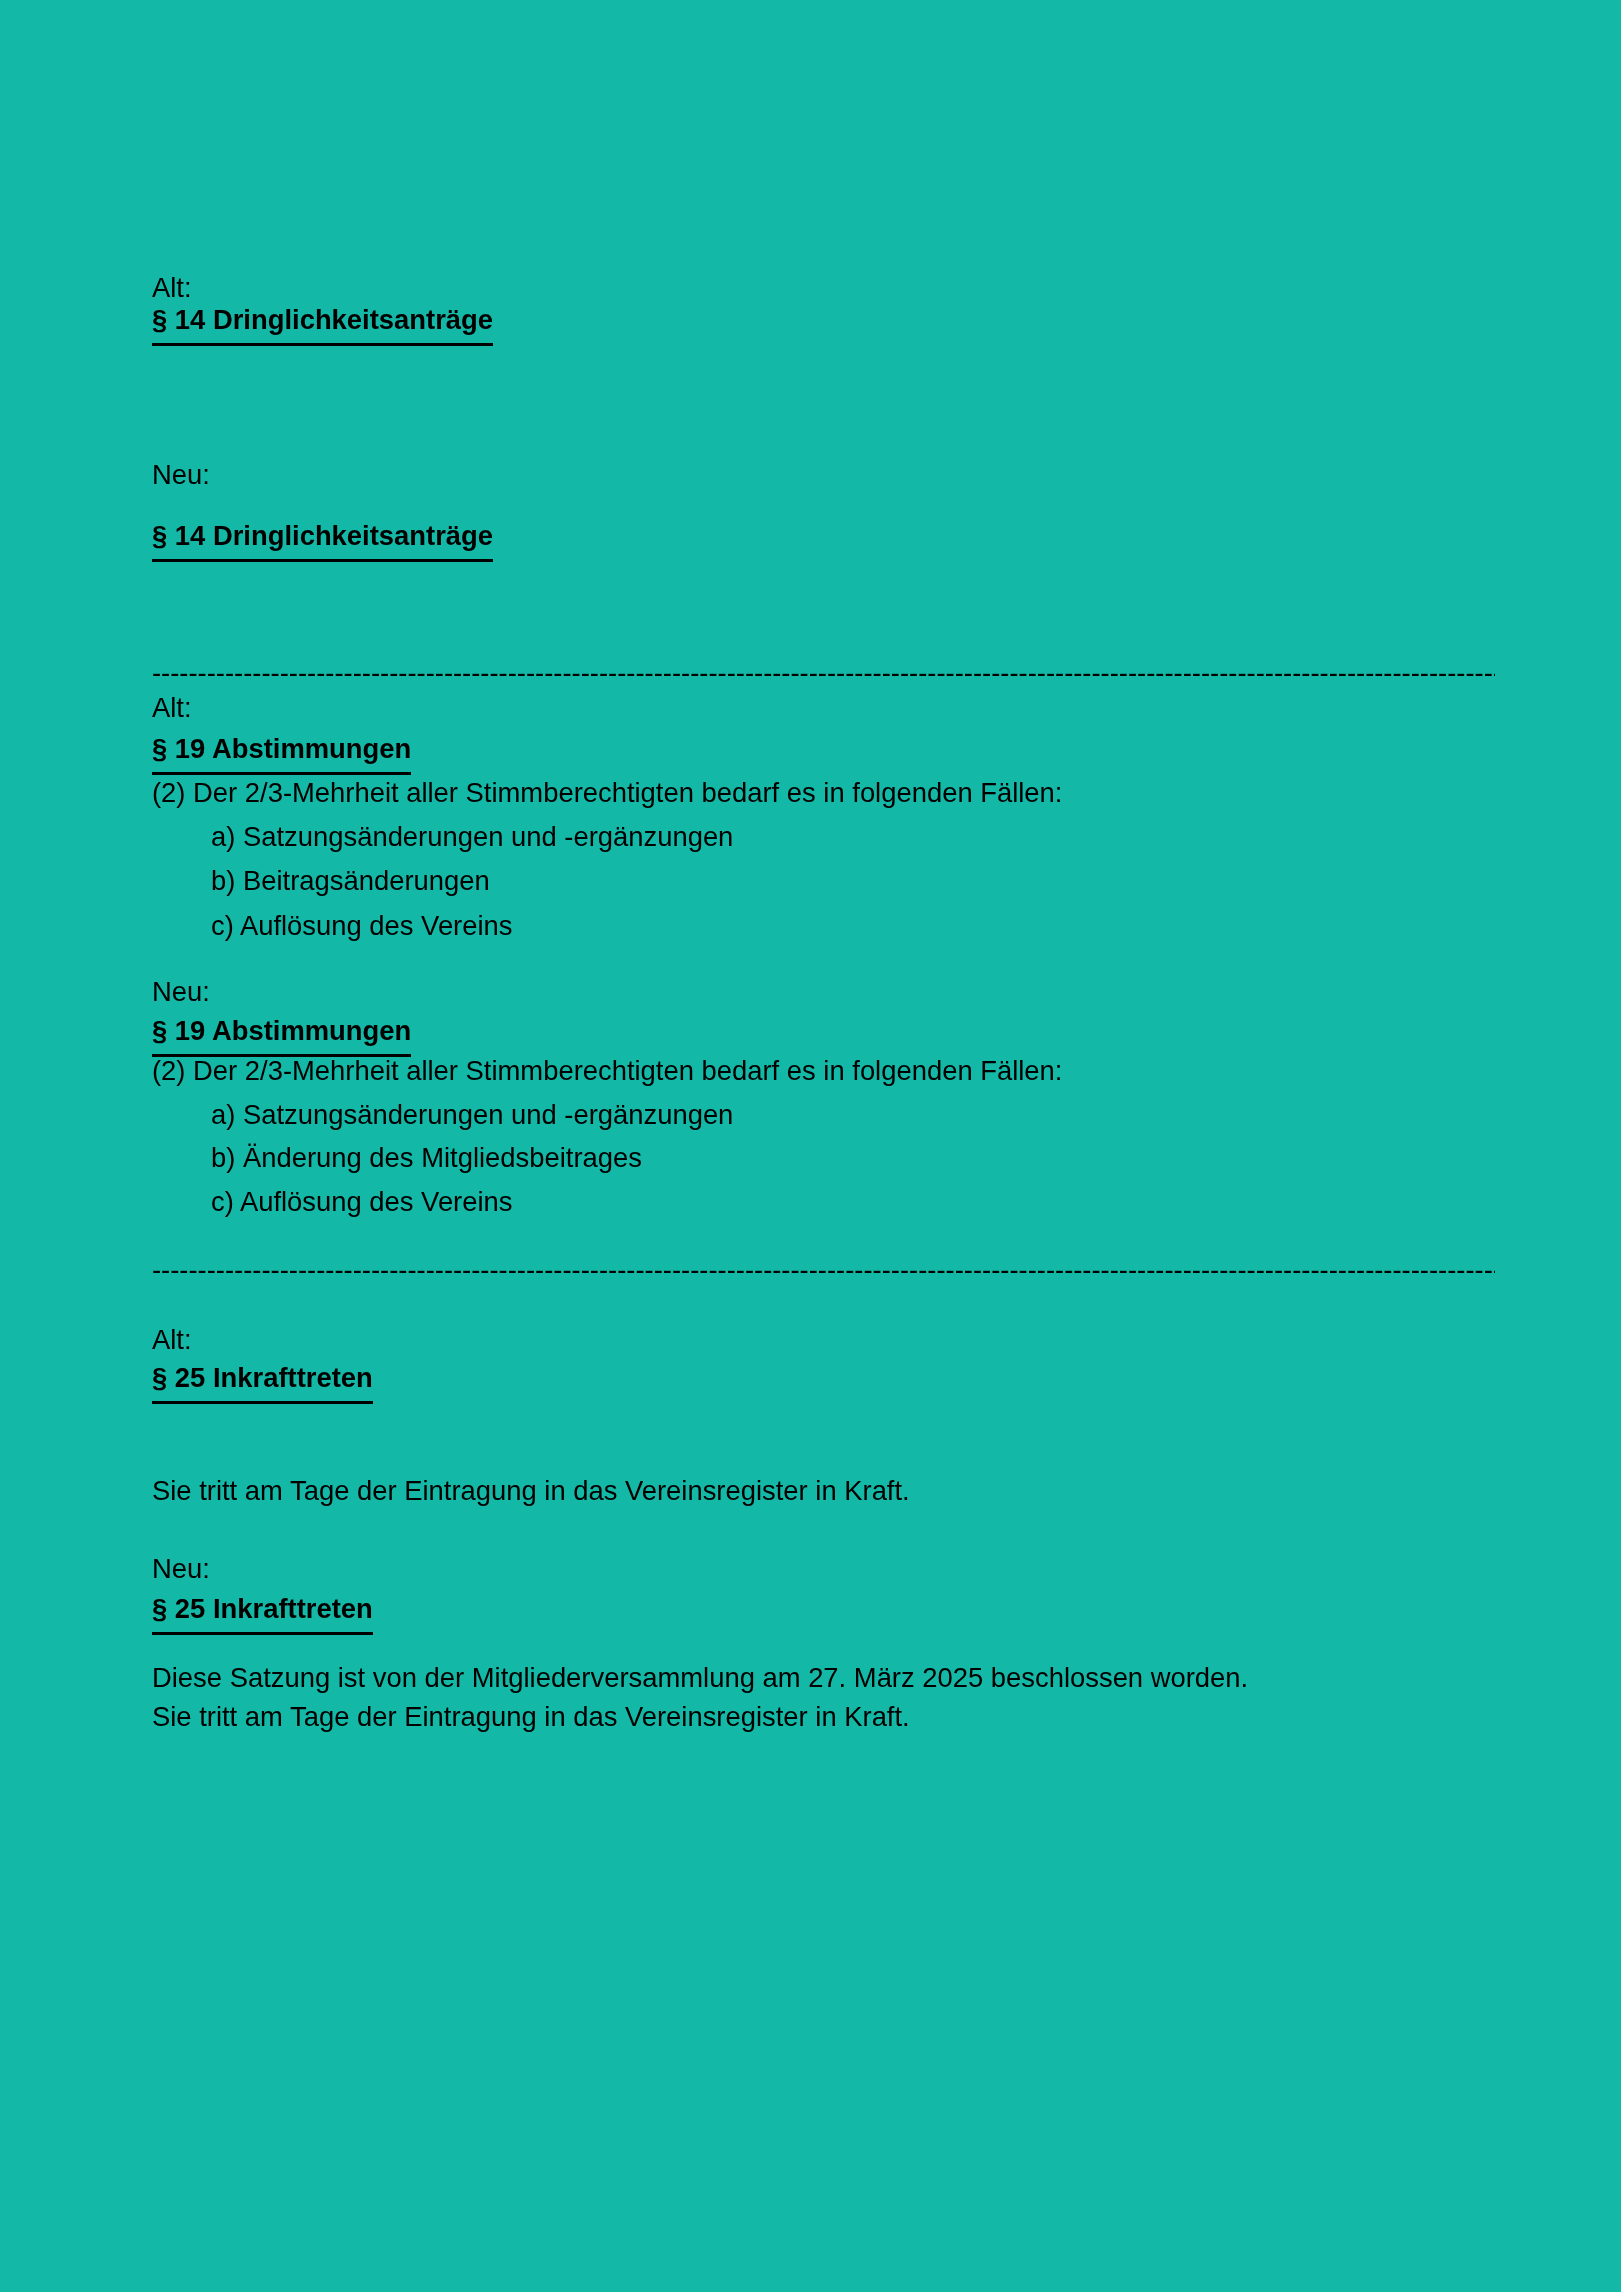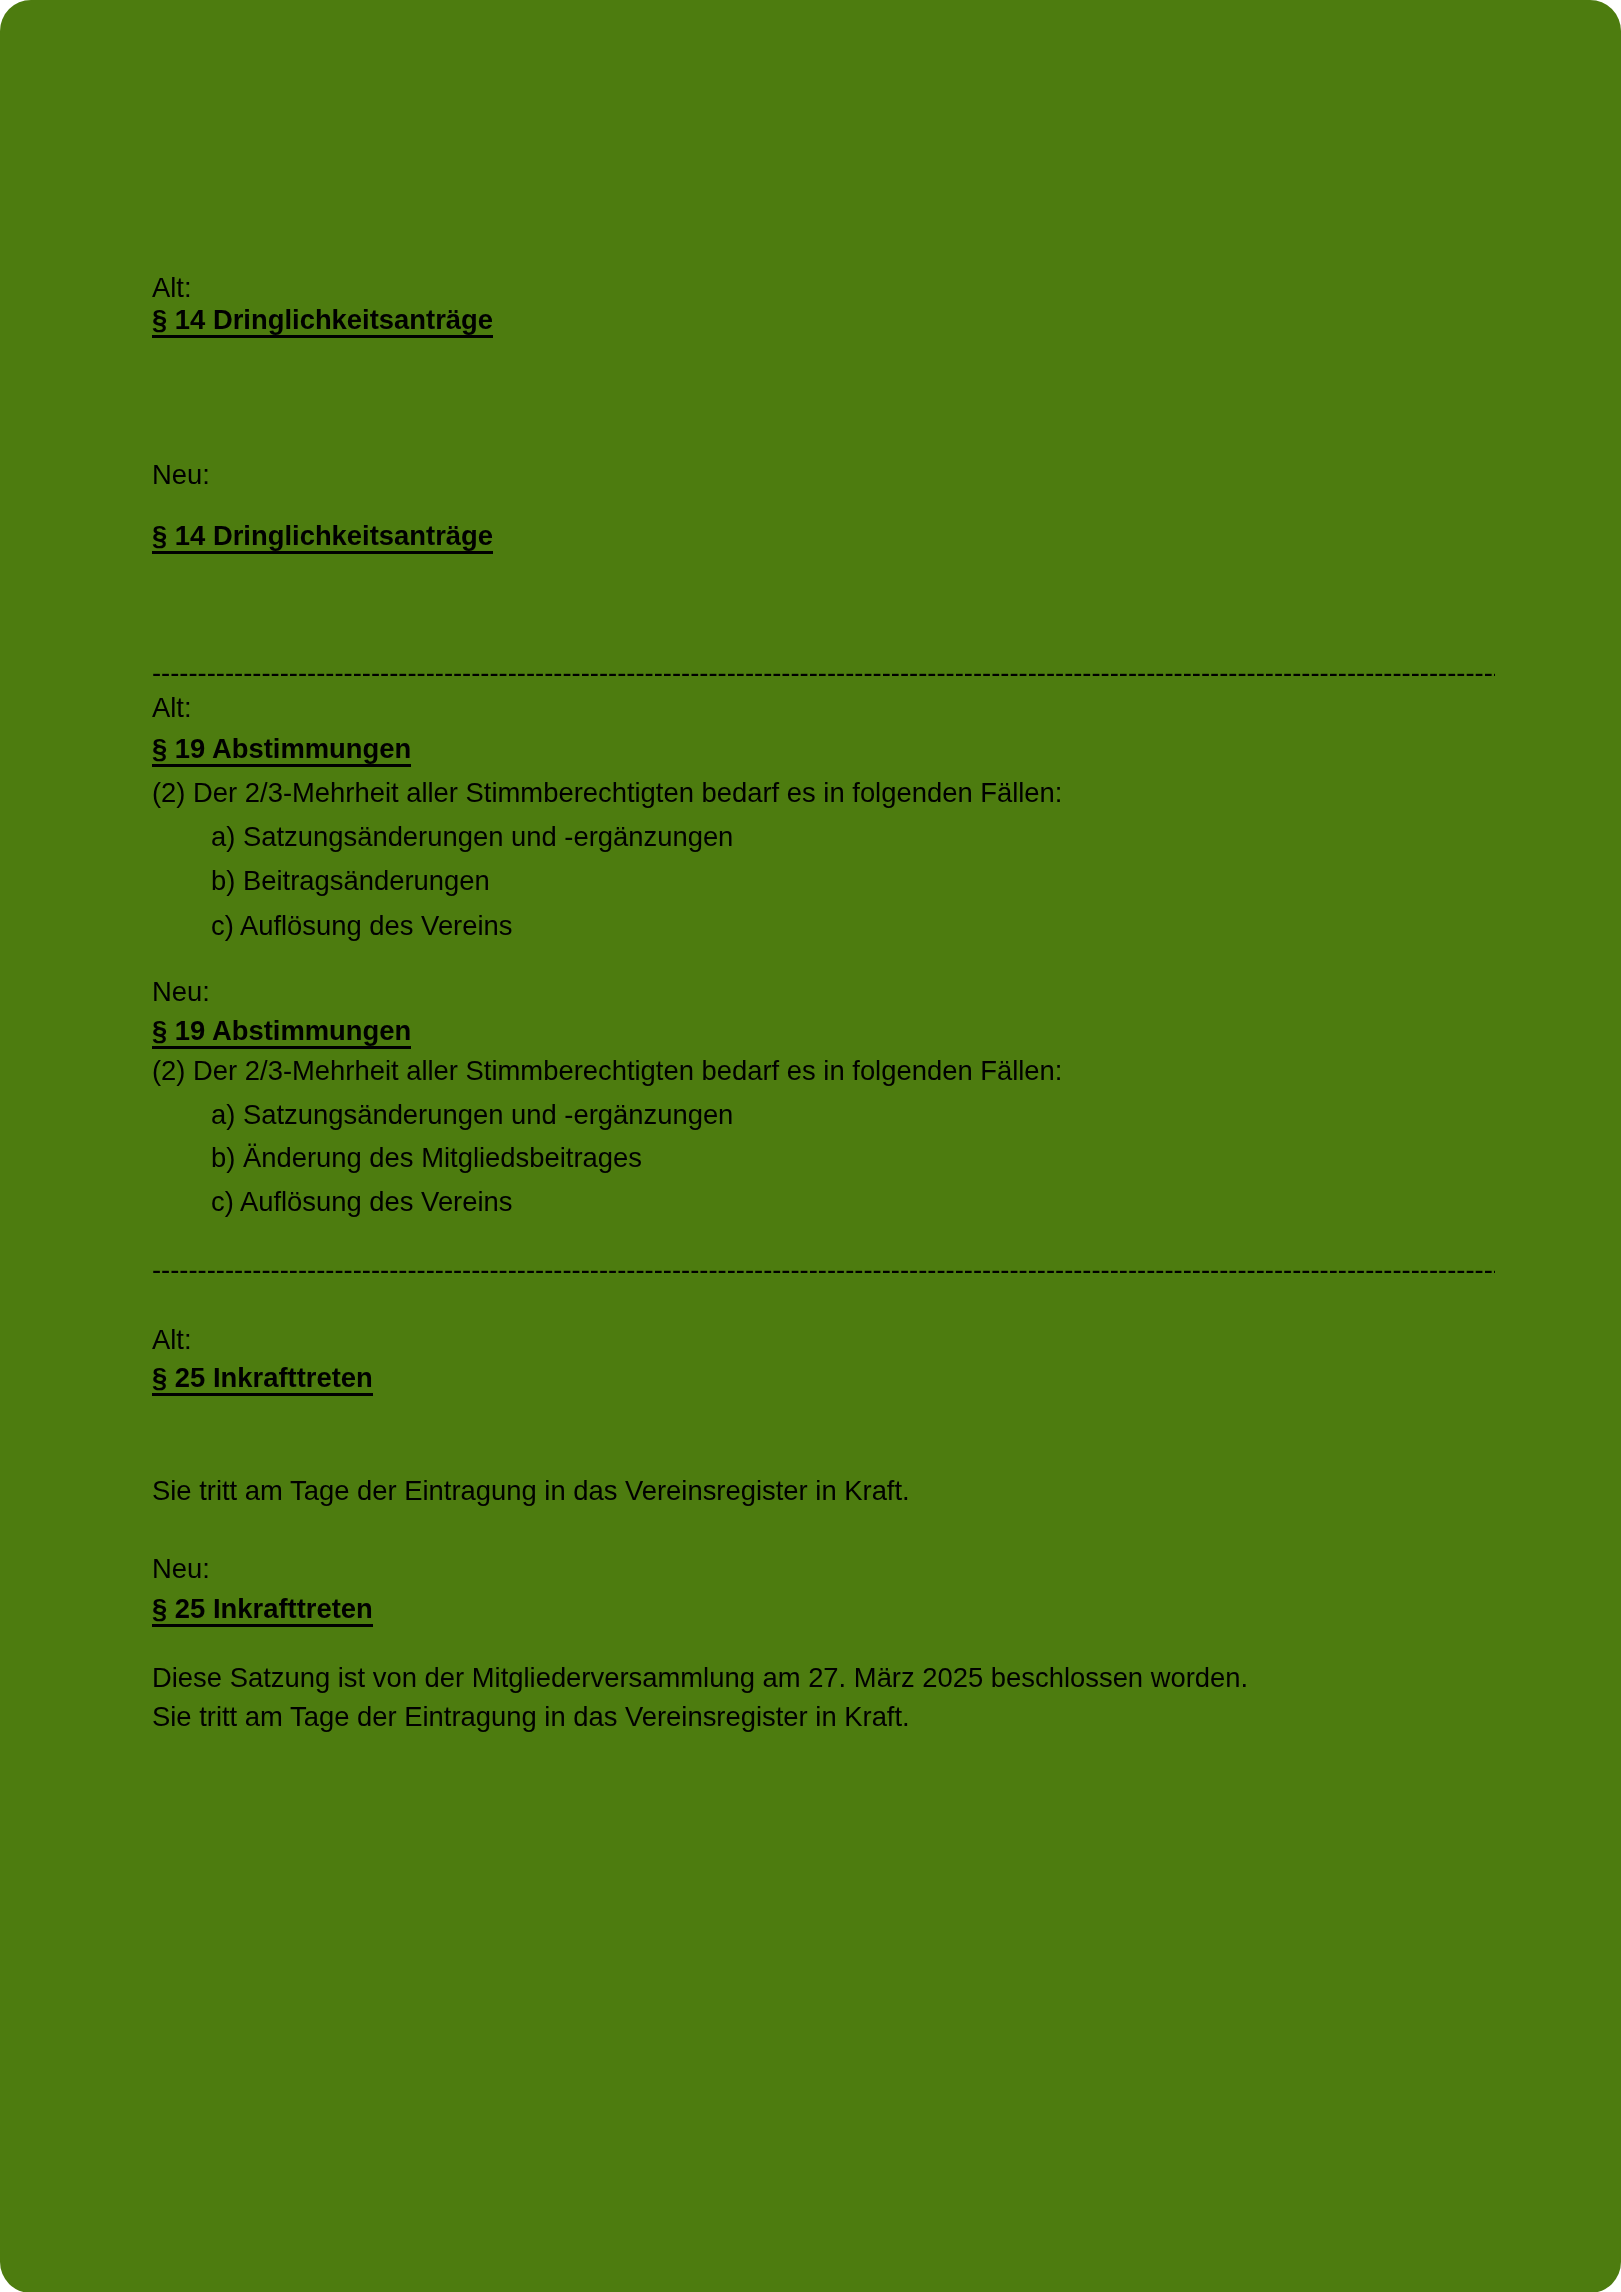--- a/index.html
+++ b/index.html
@@ -4,41 +4,40 @@
 <style>
   html, body {
     margin: 0;
     padding: 0;
     background: #ffffff;
   }
   .page {
     position: relative;
     width: 1621px;
     height: 2293px;
-    background: #4d7c0f;
+    background: #14b8a6;
     color: #000000;
     font-family: "Liberation Sans", "DejaVu Sans", sans-serif;
     font-size: 27.4px;
     overflow: hidden;
-    border-radius: 31px;
   }
   .line {
     position: absolute;
     left: 152px;
     line-height: 1;
     white-space: pre;
     color: #000000;
   }
   .line.indent1 { left: 199px; }
   .line.indent2 { left: 211px; }
   .heading-text {
     display: inline-block;
     font-weight: bold;
     border-bottom: 3.9px solid #000000;
-    padding-bottom: 2px;
+    padding-bottom: 10px;
   }
   .sep {
     position: absolute;
     left: 152px;
     width: 1343px;
     overflow: hidden;
     white-space: nowrap;
     line-height: 1;
     letter-spacing: 0px;
   }

